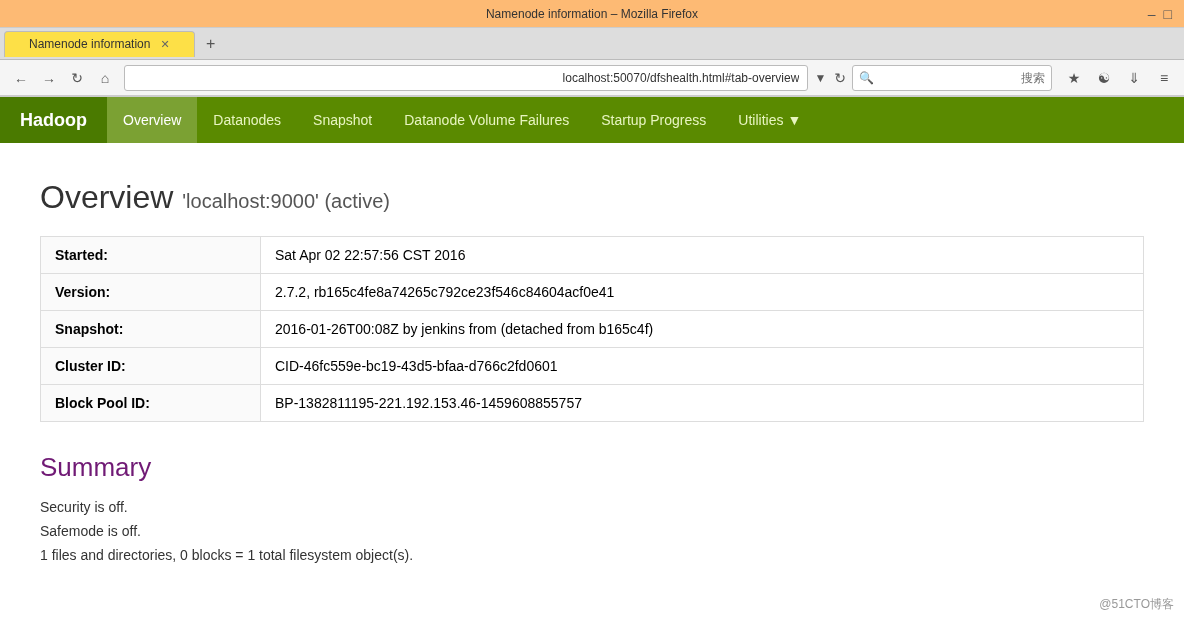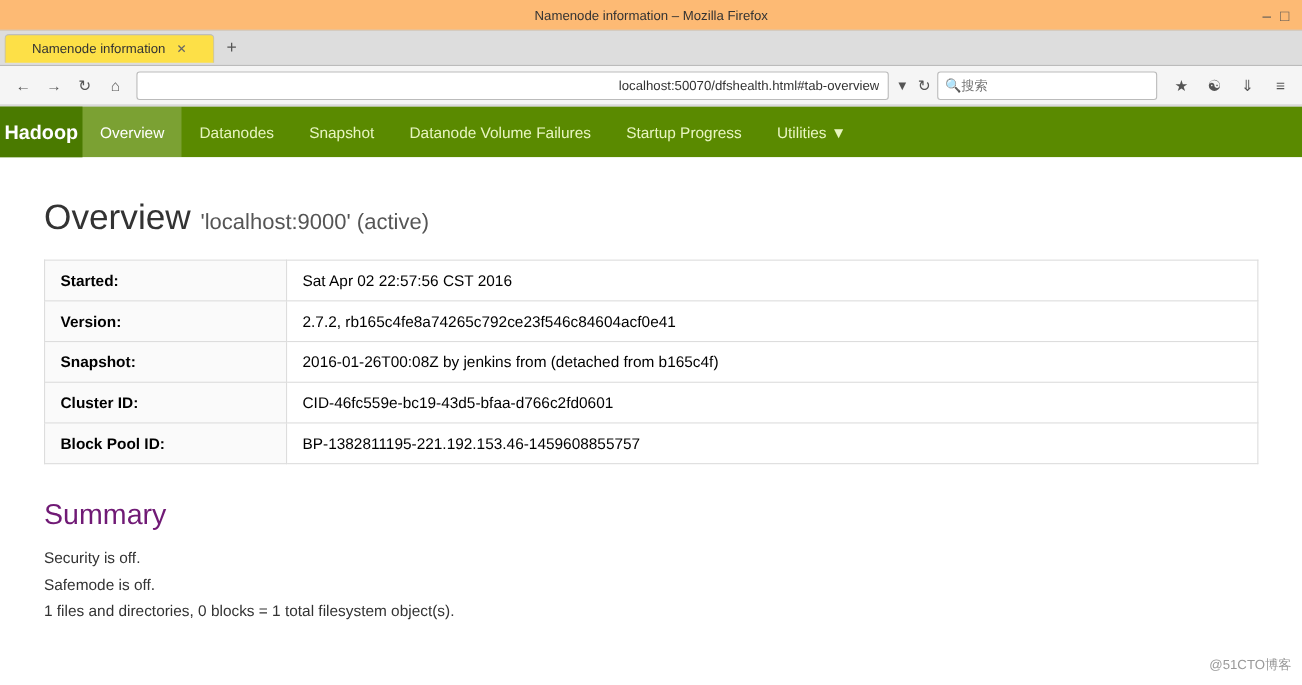--- a/index.html
+++ b/index.html
@@ -141,20 +141,21 @@
       height: 26px;
       width: 200px;
     }
 
     .search-box input {
       border: none;
       outline: none;
       font-size: 12px;
       width: 100%;
       color: #333;
+      text-align: right;
     }
 
     .toolbar-icons {
       display: flex;
       gap: 6px;
       margin-left: 4px;
     }
 
     .toolbar-icon {
       width: 24px;
@@ -174,21 +175,21 @@
       align-items: center;
       height: 46px;
       padding: 0;
     }
 
     .hadoop-logo {
       background: #4a7a00;
       color: #fff;
       font-size: 18px;
       font-weight: bold;
-      padding: 0 4px;
+      padding: 0 20px;
       height: 100%;
       display: flex;
       align-items: center;
     }
 
     .nav-items {
       display: flex;
       align-items: center;
       height: 100%;
     }

